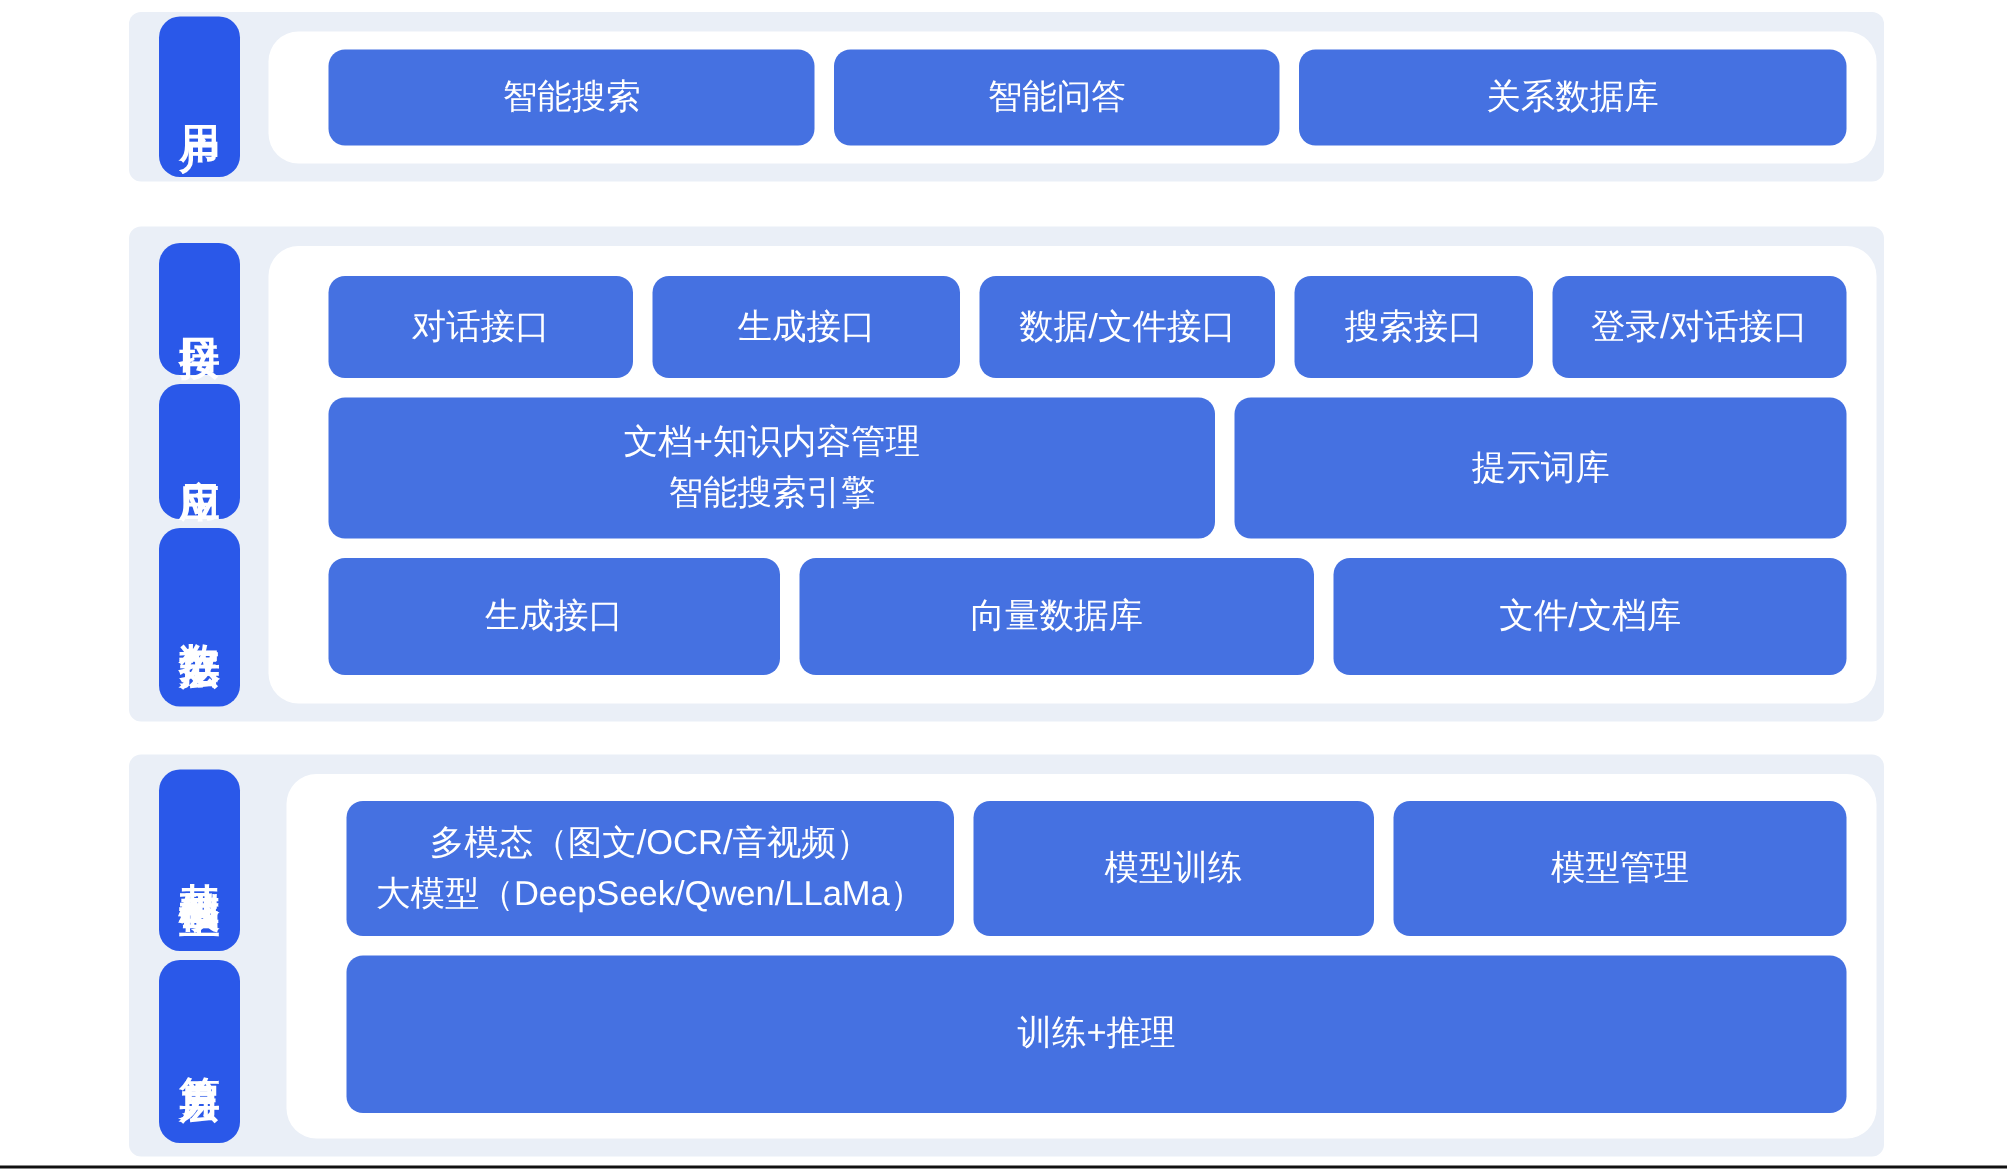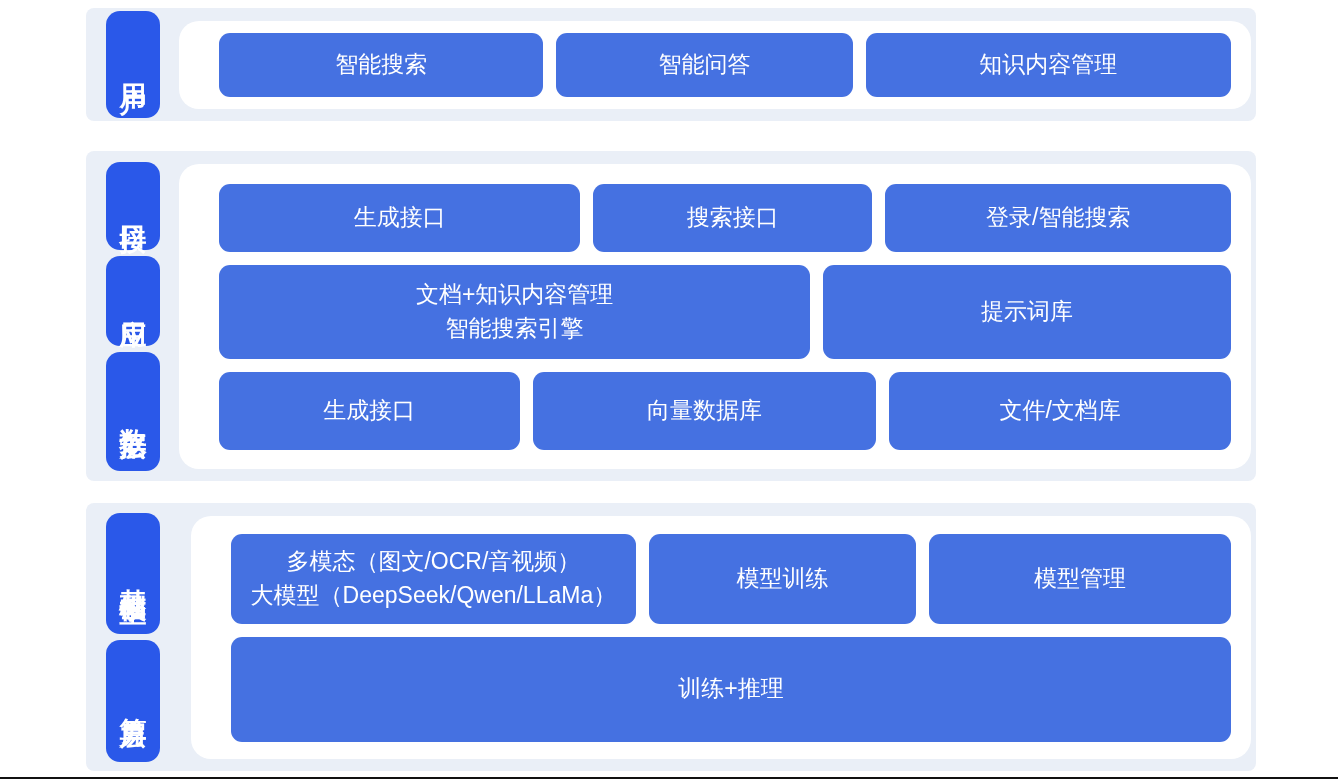--- a/index.html
+++ b/index.html
@@ -50,36 +50,38 @@
 <div class="page">
 
   <div class="band band-1">
     <div class="rail">
       <div class="pill" style="height:107px">用户</div>
     </div>
     <div class="panel">
       <div class="row h68">
         <div class="btn" style="flex-grow:324">智能搜索</div>
         <div class="btn" style="flex-grow:296">智能问答</div>
-        <div class="btn" style="flex-grow:365">知识内容管理</div>
+        <div class="btn" style="flex-grow:365">关系数据库</div>
       </div>
     </div>
   </div>
 
   <div class="band band-2">
     <div class="rail">
       <div class="pill" style="height:88px">接口</div>
       <div class="pill" style="height:90px">应用</div>
       <div class="pill" style="height:119px">数据层</div>
     </div>
     <div class="panel">
       <div class="row h68">
+        <div class="btn" style="flex-grow:205">对话接口</div>
         <div class="btn" style="flex-grow:207">生成接口</div>
+        <div class="btn" style="flex-grow:199">数据/文件接口</div>
         <div class="btn" style="flex-grow:160">搜索接口</div>
-        <div class="btn" style="flex-grow:198">登录/智能搜索</div>
+        <div class="btn" style="flex-grow:198">登录/对话接口</div>
       </div>
       <div class="row h94">
         <div class="btn" style="flex-grow:303">文档+知识内容管理
 智能搜索引擎</div>
         <div class="btn" style="flex-grow:209">提示词库</div>
       </div>
       <div class="row h78">
         <div class="btn" style="flex-grow:300">生成接口</div>
         <div class="btn" style="flex-grow:343">向量数据库</div>
         <div class="btn" style="flex-grow:341">文件/文档库</div>

